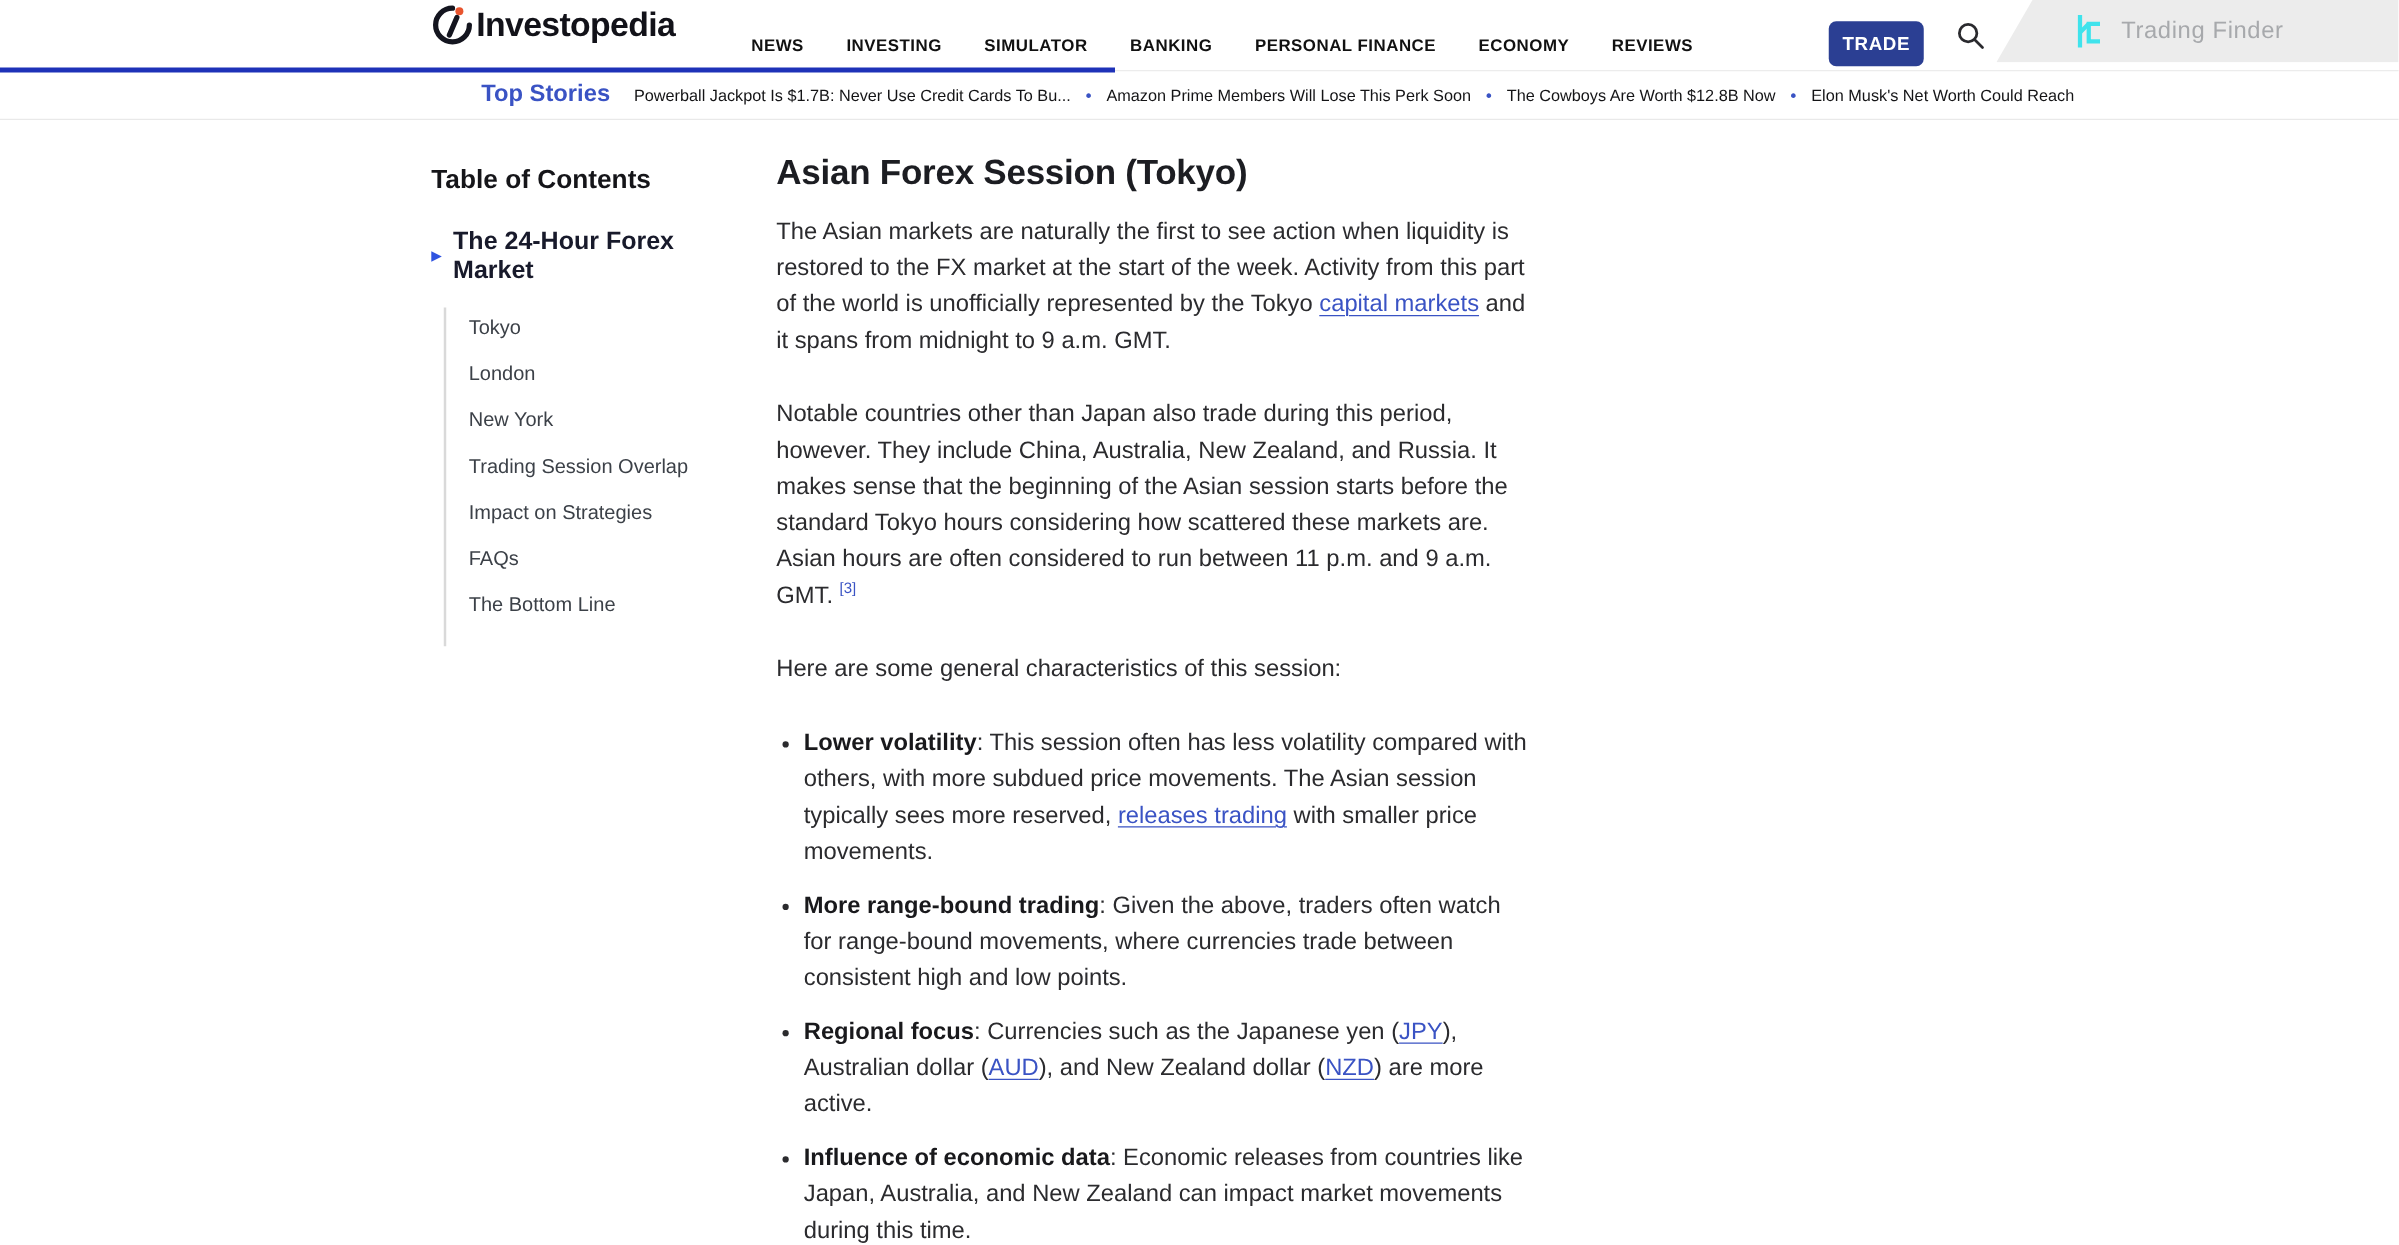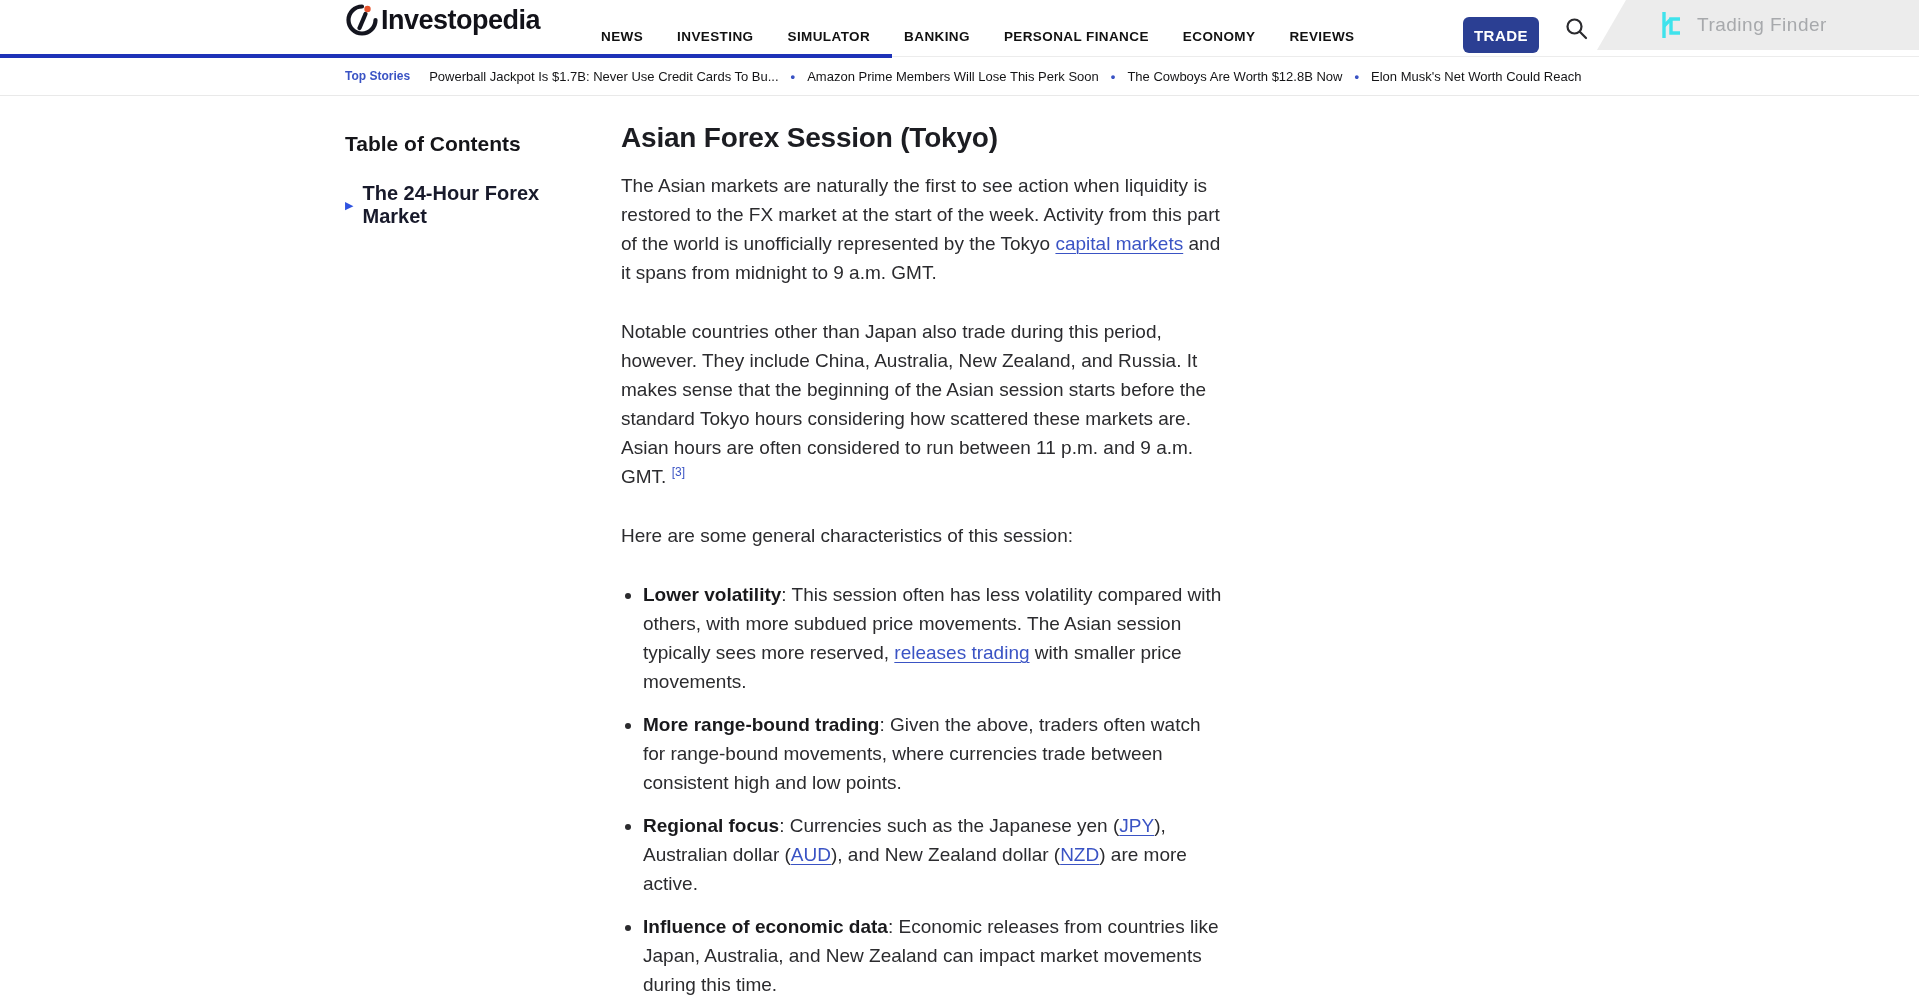--- a/index.html
+++ b/index.html
@@ -50,22 +50,22 @@
     position: absolute; left: 0; bottom: -2px; height: 4px; width: 892px;
     background: var(--progress-blue, #1e32b8);
   }
 
   
   .ticker {
     height: 39px; display: flex; align-items: center; padding-left: 345px;
     border-bottom: 1px solid #e9e9e9; white-space: nowrap; overflow: hidden;
   }
   .ticker-label {
-    color: var(--link-blue, #3a53c4); font-size: 12px; font-weight: 700;
-    margin-right: 19px; cursor: pointer; flex: 0 0 auto;
+    color: var(--link-blue, #3a53c4); font-size: 19px; font-weight: 700;
+    margin-right: 19px; cursor: pointer; flex: 0 0 auto; margin-left: 40px;
   }
   .ticker-items { display: flex; align-items: center; overflow: hidden; }
   .ticker-item { font-size: 13px; font-weight: 500; color: #141416; cursor: pointer; flex: 0 0 auto; }
   .ticker-item + .ticker-item::before {
     content: "\2022"; color: var(--link-blue, #3a53c4); margin: 0 12px; font-weight: 700;
   }
 
   
   .content { display: flex; padding-left: 345px; padding-top: 26px; }
   .toc { width: 215px; flex: 0 0 auto; padding-top: 10px; }
@@ -152,20 +152,44 @@
 </div>
 
 <div class="content">
 
   <aside class="toc">
     <h3 class="toc-title">Table of Contents</h3>
     <div class="toc-active">
       <span class="tri">▶</span>
       <a href="#">The 24-Hour Forex Market</a>
     </div>
+    <ul class="toc-list">
+
+    <li>
+        <a class="toc-link" href="#">Tokyo</a>
+      </li>
+        <li>
+        <a class="toc-link" href="#">London</a>
+      </li>
+        <li>
+        <a class="toc-link" href="#">New York</a>
+      </li>
+        <li>
+        <a class="toc-link" href="#">Trading Session Overlap</a>
+      </li>
+        <li>
+        <a class="toc-link" href="#">Impact on Strategies</a>
+      </li>
+        <li>
+        <a class="toc-link" href="#">FAQs</a>
+      </li>
+        <li>
+        <a class="toc-link" href="#">The Bottom Line</a>
+      </li>
+      </ul>
   </aside>
 
   <main class="article">
     <h2>Asian Forex Session (Tokyo)</h2>
 
     <p>The Asian markets are naturally the first to see action when liquidity is restored to the FX market at the start of the week. Activity from this part of the world is unofficially represented by the Tokyo <a class="tlink" href="#">capital markets</a> and it spans from midnight to 9 a.m. GMT.</p>
     <p>Notable countries other than Japan also trade during this period, however. They include China, Australia, New Zealand, and Russia. It makes sense that the beginning of the Asian session starts before the standard Tokyo hours considering how scattered these markets are. Asian hours are often considered to run between 11 p.m. and 9 a.m. GMT. <sup class="cite"><a href="#">[3]</a></sup></p>
     <p>Here are some general characteristics of this session:</p>
 
     <ul class="char-list">

